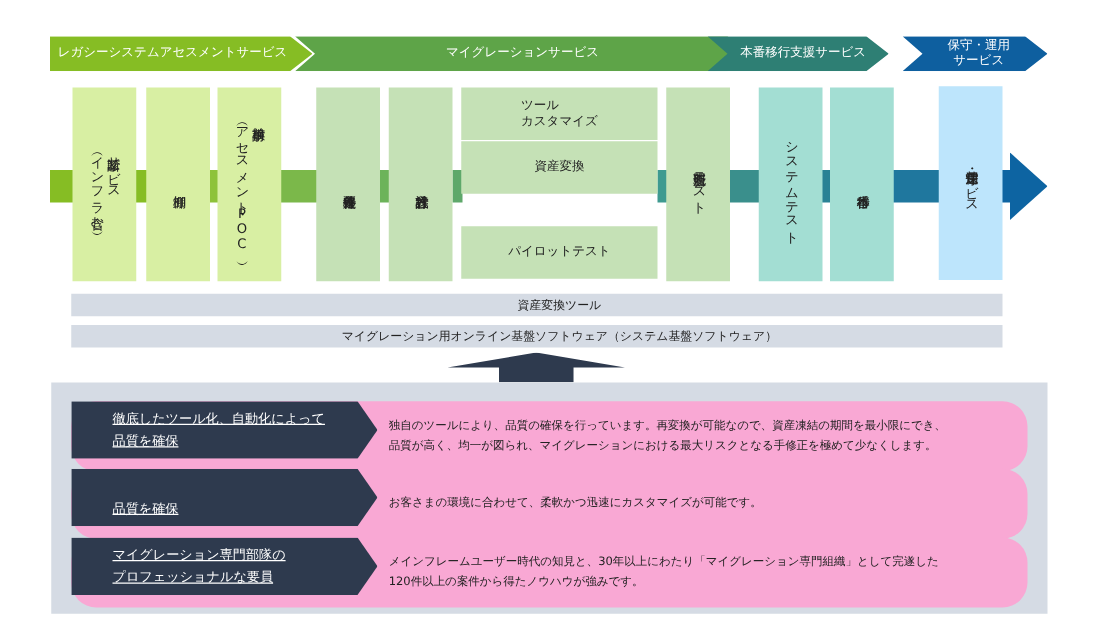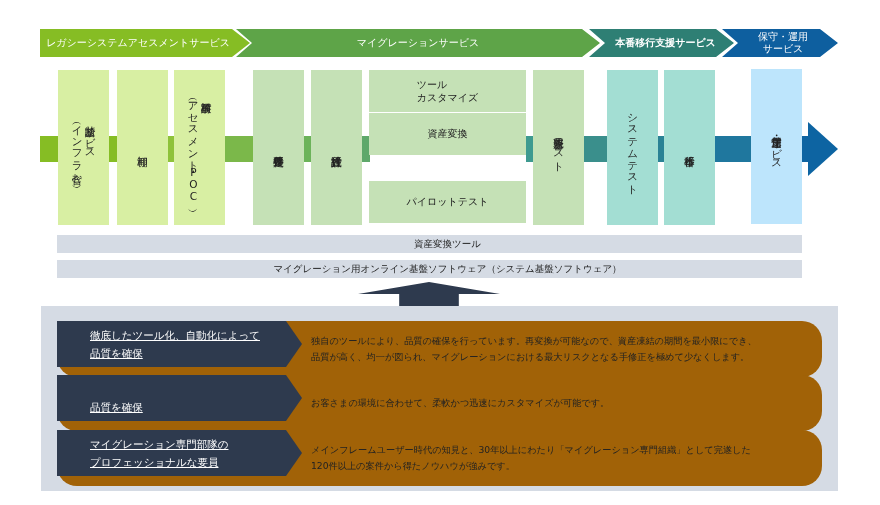--- a/index.html
+++ b/index.html
@@ -4,21 +4,21 @@
 <style>
   * { box-sizing: border-box; margin: 0; padding: 0; }
   html, body { width: 880px; height: 505px; background: #ffffff; overflow: hidden; }
   body { position: relative; font-family: "DejaVu Sans", "Liberation Sans", sans-serif; color: #222; }
 
   
   .phase { position: absolute; top: 29px; height: 28px; color: #fff; font-size: 10px; display: flex; align-items: center; justify-content: center; text-align: center; line-height: 1.2; }
   .phase span { display: block; }
   #ph1 { left: 40px; width: 210px; background: #86bd24; clip-path: polygon(0 0, 192px 0, 210px 50%, 192px 100%, 0 100%); padding-right: 14px; }
   #ph2 { left: 236px; width: 364px; background: #5ea448; clip-path: polygon(0 0, 346px 0, 364px 50%, 346px 100%, 0 100%, 16px 50%); }
-  #ph3 { left: 589px; width: 145px; background: #2e7f74; clip-path: polygon(0 0, 127px 0, 145px 50%, 127px 100%, 0 100%, 16px 50%); padding-left: 8px; font-weight: bold; }
+  #ph3 { left: 566px; width: 145px; background: #2e7f74; clip-path: polygon(0 0, 127px 0, 145px 50%, 127px 100%, 0 100%, 16px 50%); padding-left: 8px; }
   #ph4 { left: 722px; width: 116px; background: #0e5f9f; clip-path: polygon(0 0, 98px 0, 116px 50%, 98px 100%, 0 100%, 16px 50%); padding-left: 6px; font-size: 10px; }
 
   
   .bar { position: absolute; top: 136px; height: 26px; }
   #bar-arrow { position: absolute; left: 808px; top: 122px; width: 30px; height: 54px; background: #0d64a2; clip-path: polygon(0 0, 100% 50%, 0 100%); }
 
   
   .step { position: absolute; top: 70px; height: 155px; display: flex; align-items: center; justify-content: center; font-size: 10.5px; color: #222; }
   .vt { writing-mode: vertical-rl; text-orientation: upright; letter-spacing: 0px; line-height: 1.25; }
   .lg { background: #d8efa3; }
@@ -30,21 +30,21 @@
 
   
   .toolbar { position: absolute; left: 57px; width: 745px; height: 18px; background: #d5dbe4; display: flex; align-items: center; justify-content: center; font-size: 9.5px; color: #222; padding-left: 36px; }
 
   
   #up-arrow { position: absolute; left: 358px; top: 282px; width: 142px; height: 24px; background: #2e3a4e; clip-path: polygon(0 50%, 50% 0, 100% 50%, 71% 50%, 71% 100%, 29% 100%, 29% 50%); }
 
   
   #panel { position: absolute; left: 41px; top: 306px; width: 797px; height: 185px; background: #d5dbe4; }
   .srow { position: absolute; left: 16px; width: 765px; height: 46px; }
-  .srow .desc { position: absolute; left: 0; top: 0; width: 765px; height: 56px; background: #a16207; padding-left: 254px; display: flex; align-items: center; font-size: 9.2px; line-height: 1.75; color: #222; border-radius: 20px; }
+  .srow .desc { position: absolute; left: 0; top: 0; width: 765px; height: 56px; background: #f9a8d4; padding-left: 254px; display: flex; align-items: center; font-size: 9.2px; line-height: 1.75; color: #222; border-radius: 20px; }
   .srow .head { position: absolute; left: 0; top: 0; width: 245px; height: 46px; background: #2e3a4e; color: #fff; font-size: 10.5px; line-height: 1.75; padding-left: 33px; display: flex; align-items: center; clip-path: polygon(0 0, 229px 0, 245px 50%, 229px 100%, 0 100%); text-decoration: underline; }
 </style>
 </head>
 <body>
 
 <div id="ph1" class="phase">
     <span>レガシーシステムアセスメントサービス</span>
   </div>
 <div id="ph2" class="phase">
     <span>マイグレーションサービス</span>

